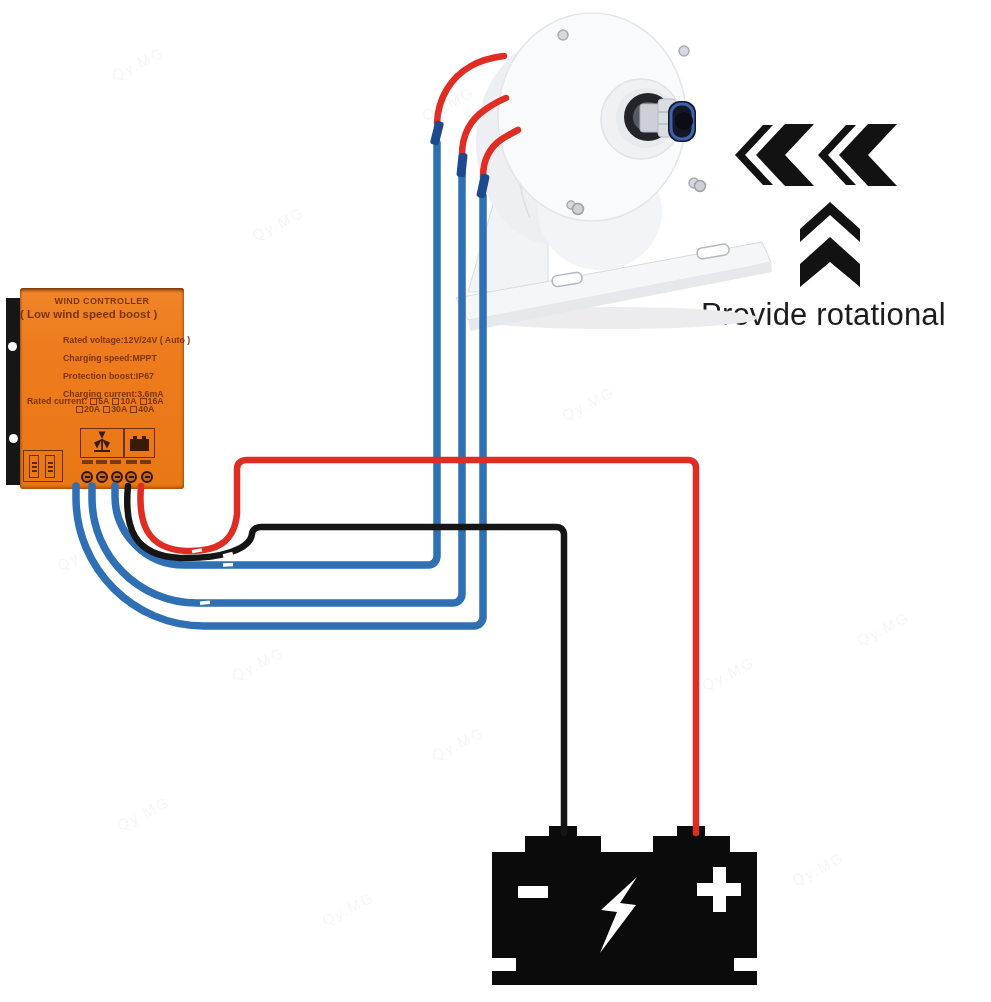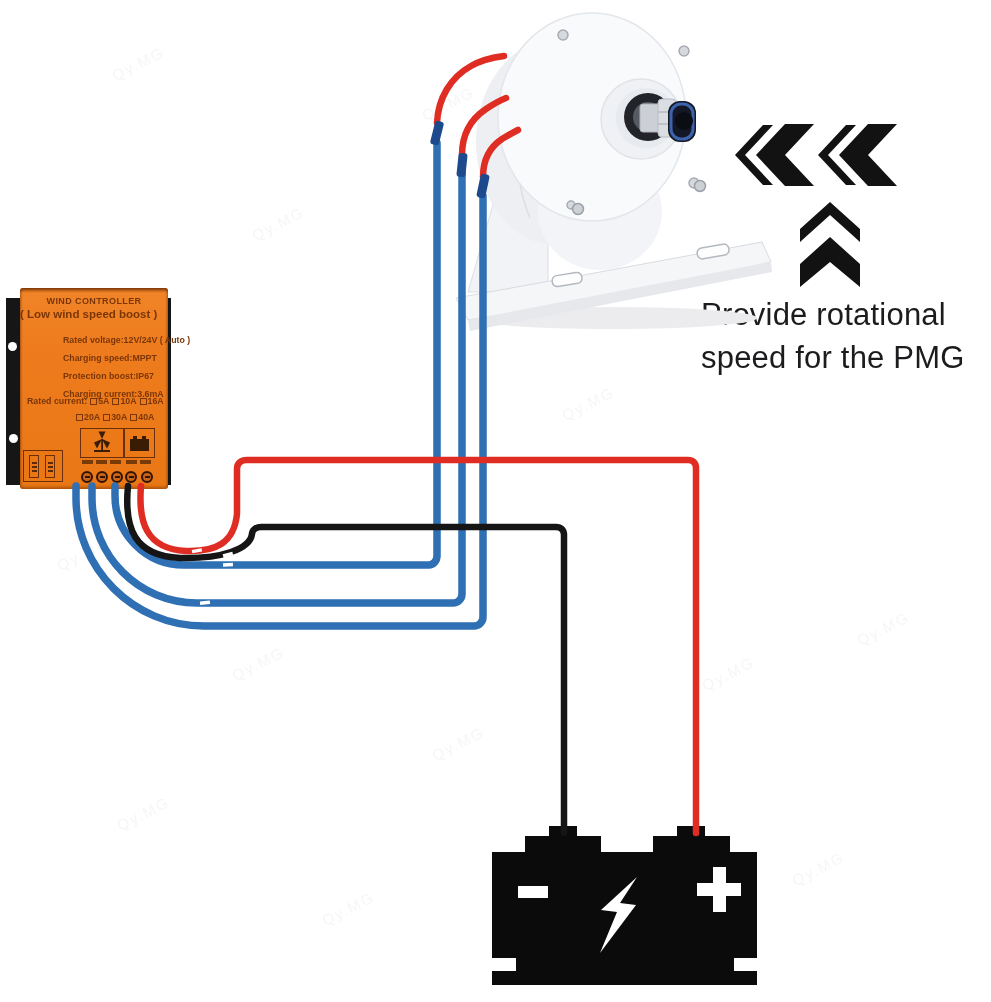--- a/index.html
+++ b/index.html
@@ -7,21 +7,21 @@
          font-family:"Liberation Sans",sans-serif;}
 
   
   .wm{position:absolute;font-size:15px;letter-spacing:2px;color:#3a4a66;opacity:.05;
       transform:rotate(-27deg);white-space:nowrap;pointer-events:none;}
 
   
   #controller{position:absolute;left:0;top:283px;width:185px;height:212px;}
   .flange{position:absolute;top:15px;width:16px;height:187px;background:var(--ctl-flange);}
   .flange .hole{position:absolute;width:9px;height:9px;border-radius:50%;background:#fff;}
-  #ctl-body{position:absolute;left:20px;top:5px;width:148px;height:201px;
+  #ctl-body{position:absolute;left:20px;top:5px;width:164px;height:201px;
             background:linear-gradient(180deg,#c56312 0,#f08427 5px,var(--ctl-body) 30%,#e97714 100%);
             border-radius:3px;box-shadow:inset 0 2px 3px rgba(60,20,0,.55), inset 0 -2px 3px rgba(60,20,0,.35);
             color:var(--ctl-text);}
   .ctl-title{position:absolute;top:8px;left:0;width:100%;text-align:center;
              font-size:9px;font-weight:bold;letter-spacing:.4px;}
   .ctl-subtitle{position:absolute;top:20px;left:0;width:100%;text-align:left;
                 font-size:11.5px;font-weight:bold;}
   .spec{position:absolute;left:7px;font-size:8.8px;font-weight:bold;white-space:nowrap;padding-left:36px;}
   .cbrow{position:absolute;display:flex;align-items:flex-end;gap:3px;font-size:8.8px;font-weight:bold;}
   .cb{display:inline-block;width:7px;height:7px;border:1.2px solid var(--ctl-text);
@@ -105,21 +105,21 @@
           </span>
         <span class="cbitem">
             <span class="cb"></span>
             <span>10A</span>
           </span>
         <span class="cbitem">
             <span class="cb"></span>
             <span>16A</span>
           </span>
       </div>
-      <div class="cbrow" style="left:56px;top:124px">
+      <div class="cbrow" style="left:56px;top:116px">
         <span class="cbitem">
             <span class="cb"></span>
             <span>20A</span>
           </span>
         <span class="cbitem">
             <span class="cb"></span>
             <span>30A</span>
           </span>
         <span class="cbitem">
             <span class="cb"></span>
@@ -194,21 +194,20 @@
     <div class="batt-part" style="left:0;top:26px;width:265px;height:133px"></div>
     <div class="batt-white" style="left:26px;top:60px;width:30px;height:12px" aria-label="−"></div>
     <div class="batt-white" style="left:205px;top:57px;width:44px;height:13px" aria-label="+"></div>
     <div class="batt-white" style="left:220.5px;top:41px;width:13px;height:45px"></div>
     <div class="batt-white" style="left:0;top:132px;width:24px;height:13px"></div>
     <div class="batt-white" style="left:242px;top:132px;width:23px;height:13px"></div>
   </div>
 
   <div id="caption">
     <div>Provide rotational</div>
-    <div>speed for the PMG</div>
   </div>
 
   <svg id="art" width="991" height="1002" viewBox="0 0 991 1002">
 
     <g>
       <ellipse cx="612" cy="318" rx="145" ry="11" fill="#ececee"></ellipse>
       <polygon points="500,180 548,176 548,292 468,292" fill="#f2f3f6" stroke="#dadde1" stroke-width="1"></polygon>
       <ellipse cx="556" cy="142" rx="80" ry="103" fill="#edeff2"></ellipse>
       <path d="M 527,48 C 512,95 512,178 530,218" fill="none" stroke="#dcdfe3" stroke-width="1.5"></path>
       <ellipse cx="600" cy="212" rx="62" ry="58" fill="#f3f4f7"></ellipse>

